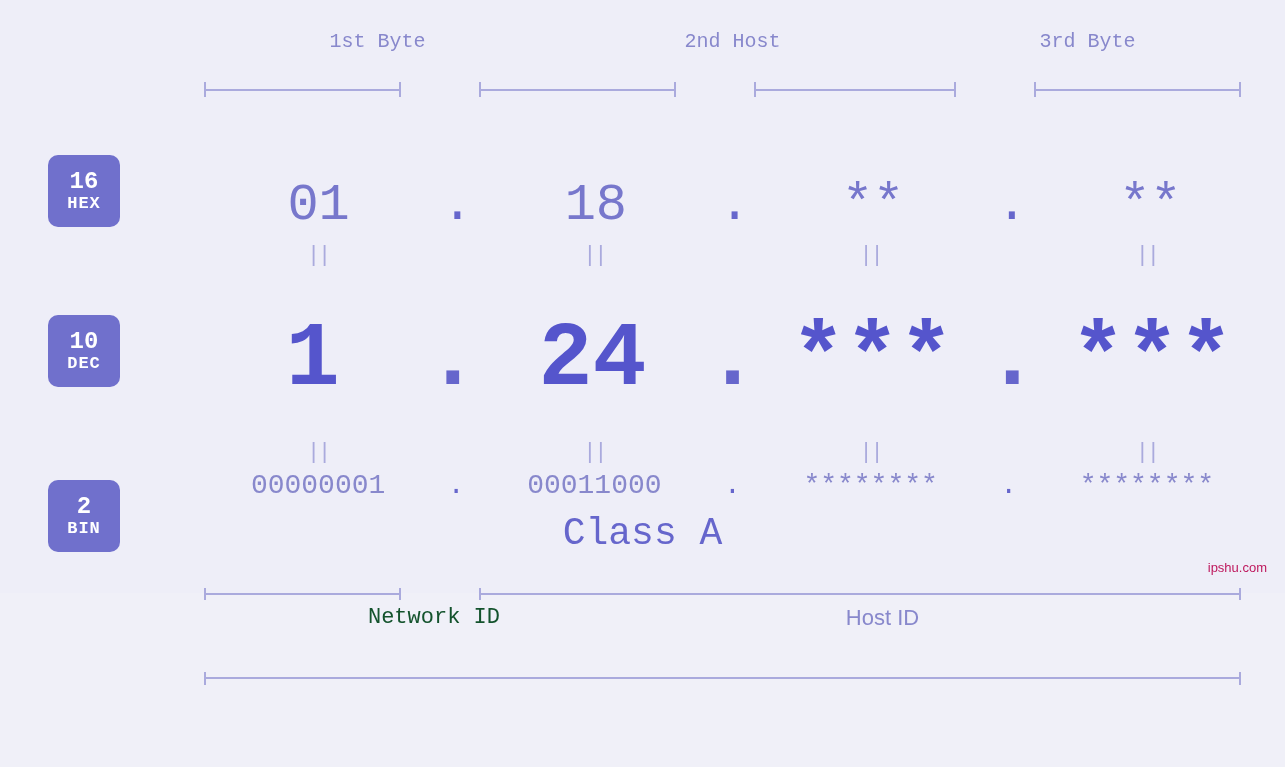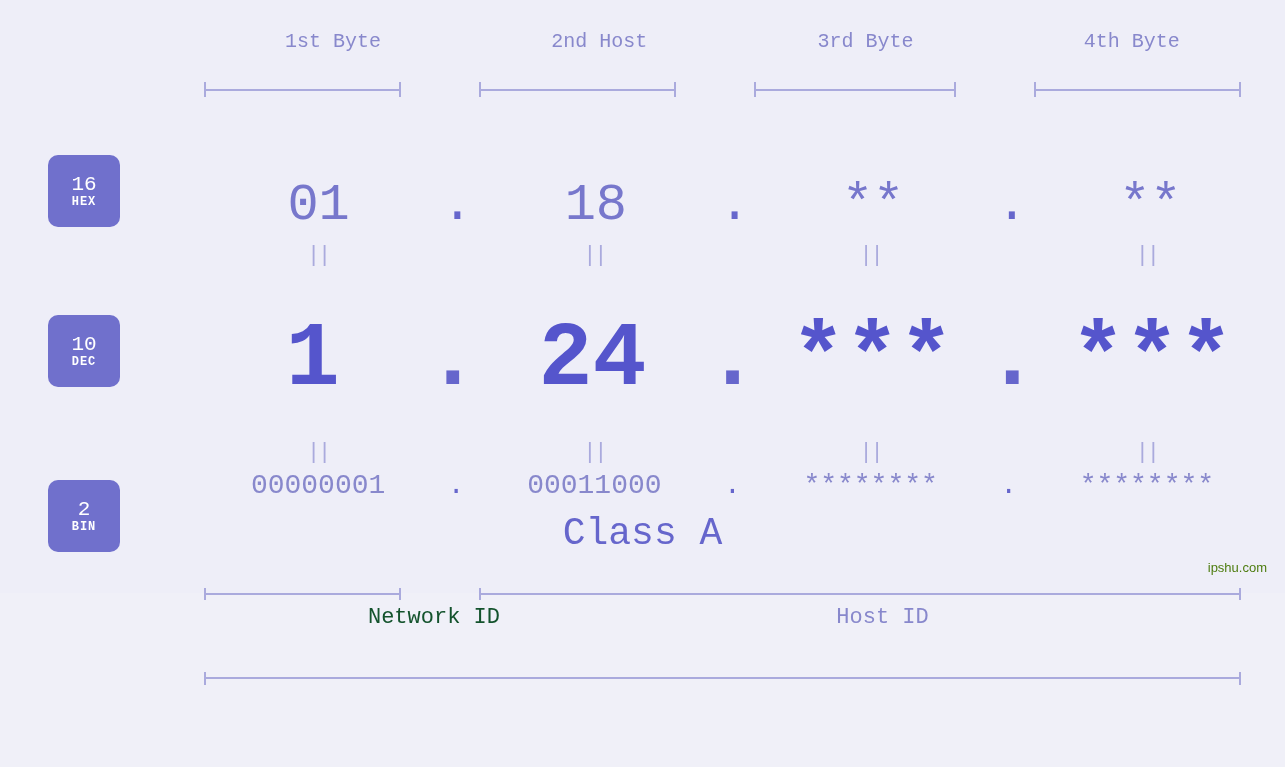--- a/index.html
+++ b/index.html
@@ -27,26 +27,26 @@
       height: 72px;
       border-radius: 10px;
       background: #7070cc;
       color: white;
       display: flex;
       flex-direction: column;
       align-items: center;
       justify-content: center;
     }
     .base-badge .base-num {
-      font-size: 21px;
-      font-weight: normal;
+      font-size: 24px;
+      font-weight: bold;
       line-height: 1;
     }
     .base-badge .base-label {
-      font-size: 12px;
+      font-size: 17px;
       font-weight: bold;
       letter-spacing: 1px;
     }
 
     .badge-hex { top: 155px; }
     .badge-dec { top: 315px; }
     .badge-bin { top: 480px; }
 
     
     .col-headers {
@@ -163,55 +163,54 @@
       text-align: right;
       color: #14532d;
       font-size: 22px;
       font-family: 'Courier New', Courier, monospace;
     }
     .host-id-label {
       flex: 1;
       text-align: center;
       color: #8888cc;
       font-size: 22px;
-      font-family: Liberation Mono, monospace;
+      font-family: Liberation Sans, sans-serif;
     }
 
     
     .class-a {
       position: absolute;
       bottom: 38px;
       left: 0;
       right: 0;
       text-align: center;
       color: #6666cc;
       font-size: 38px;
       font-family: 'Courier New', Courier, monospace;
     }
 
     
     .watermark {
       position: absolute;
       bottom: 18px;
       right: 18px;
-      color: #4d7c0f;
+      color: #be185d;
       font-size: 13px;
       font-family: Arial, sans-serif;
     }
   </style>
 </head>
 <body>
 
 <div class="container">
 
   <div class="col-headers">
     <div class="col-header">1st Byte</div>
     <div class="col-header">2nd Host</div>
     <div class="col-header">3rd Byte</div>
-    <div class="col-header">4th Byte</div>
   </div>
 
   <div class="base-badge badge-hex">
     <span class="base-num">16</span>
     <span class="base-label">HEX</span>
   </div>
   <div class="base-badge badge-dec">
     <span class="base-num">10</span>
     <span class="base-label">DEC</span>
   </div>

